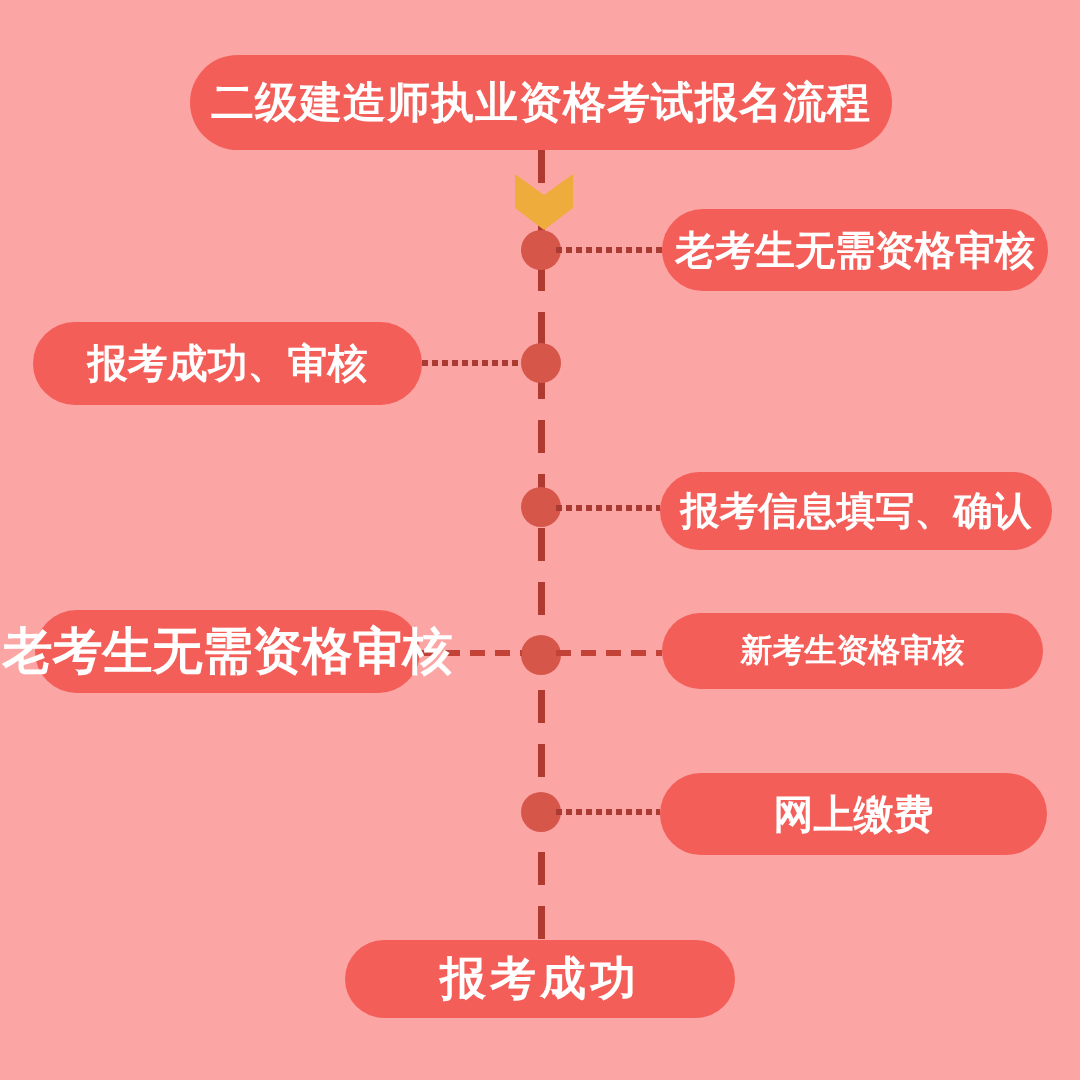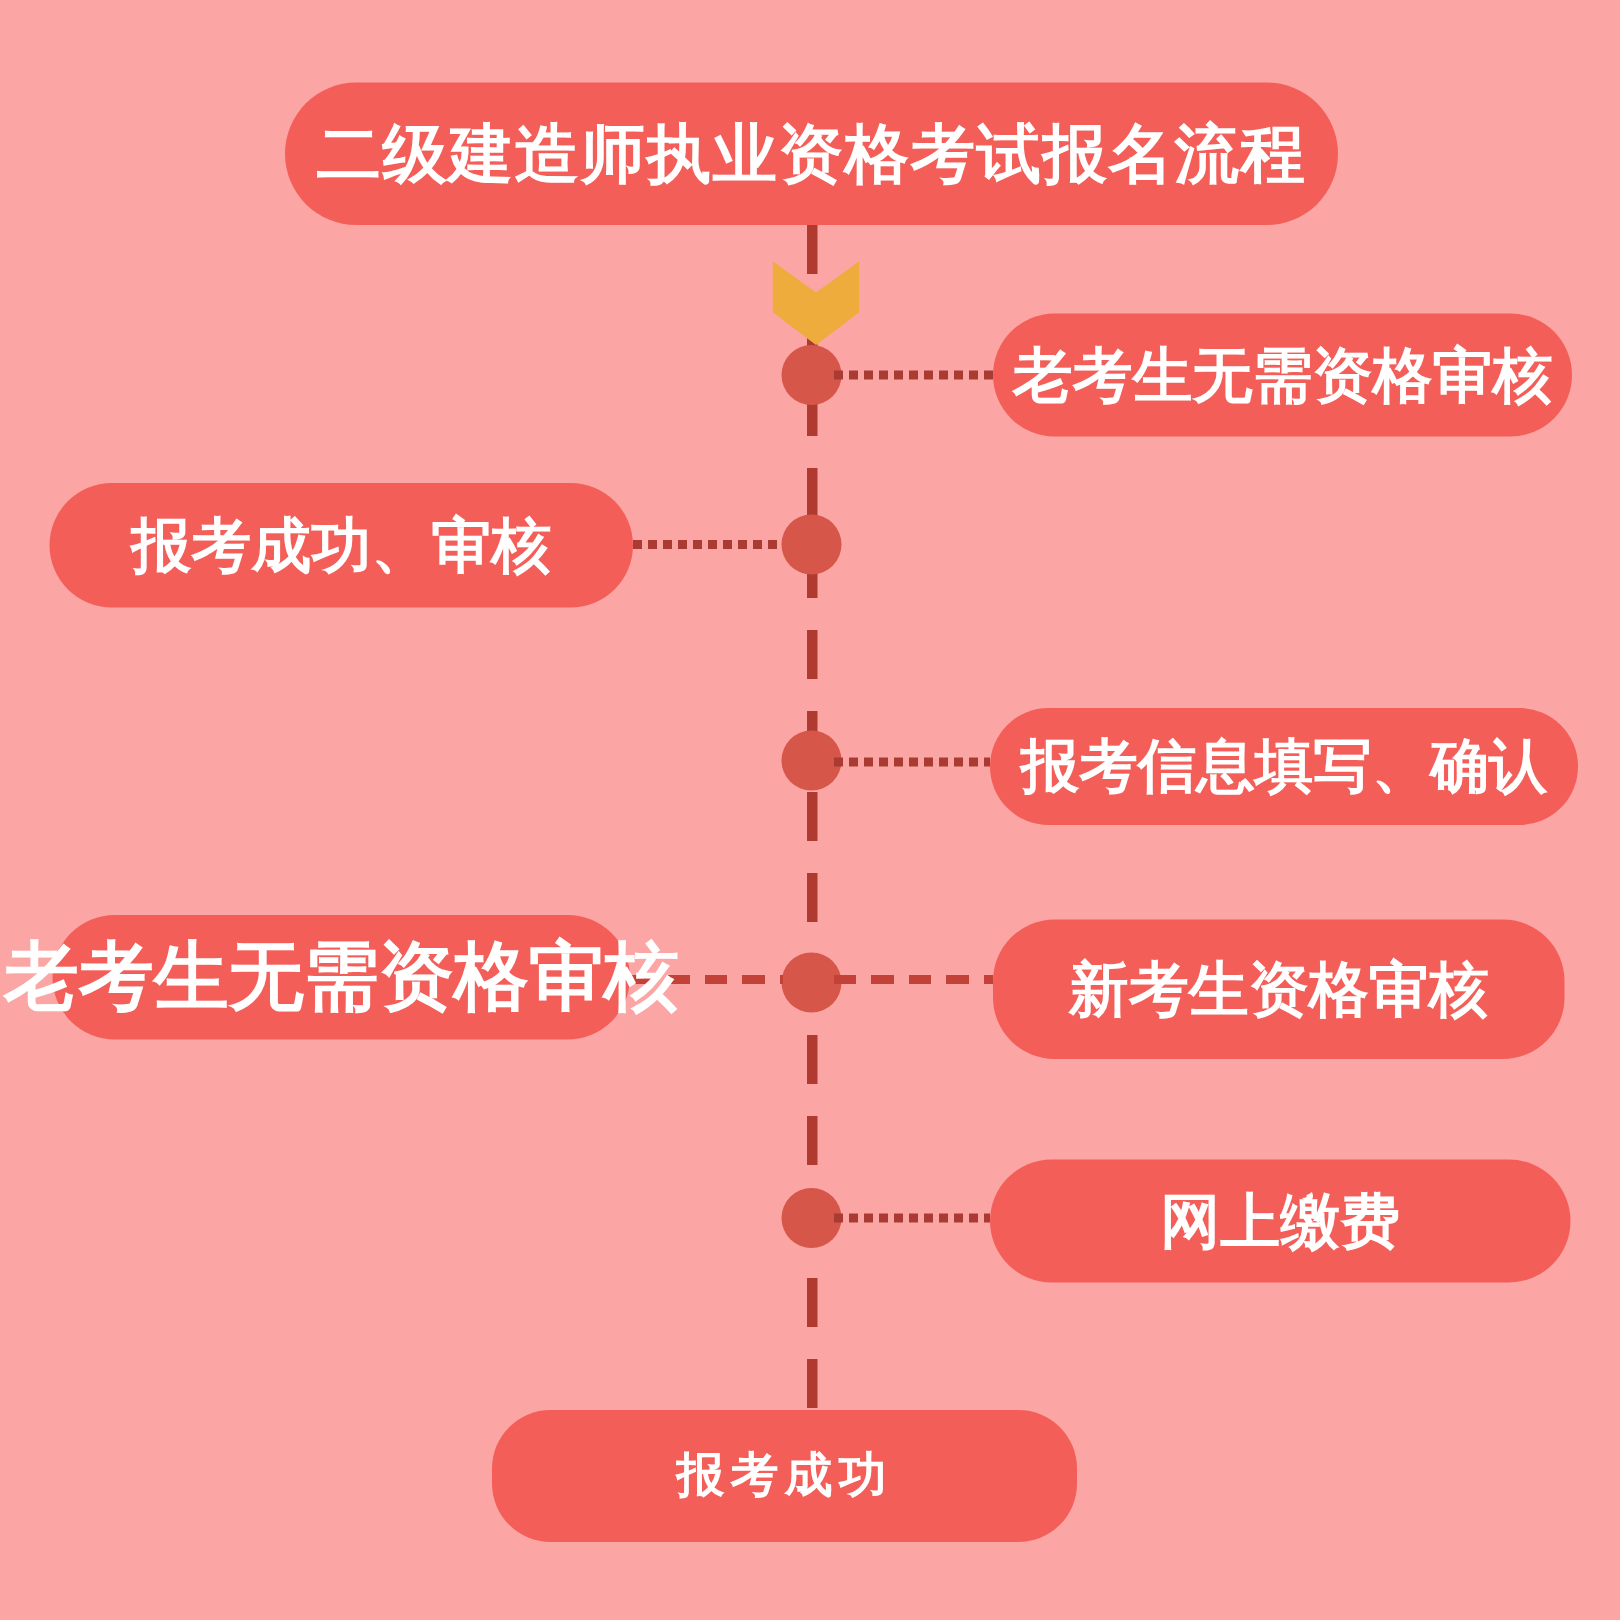--- a/index.html
+++ b/index.html
@@ -88,27 +88,27 @@
   .conn-r2 { left: 556px; top: 505px; width: 104px; }
   .conn-l2 { left: 420px; top: 650px; width: 102px; }
   .conn-r3 { left: 556px; top: 650px; width: 106px; }
   .conn-r4 { left: 556px; top: 809px; width: 104px; }
 
   
   .pill-r1 { left: 662px; top: 209px; width: 386px; height: 82px; border-radius: 41px; font-size: 40px; }
   .pill-l1 { left: 33px;  top: 322px; width: 389px; height: 83px; border-radius: 42px; font-size: 40px; }
   .pill-r2 { left: 660px; top: 472px; width: 392px; height: 78px; border-radius: 39px; font-size: 39px; text-align: center; }
   .pill-l2 { left: 35px;  top: 610px; width: 385px; height: 83px; border-radius: 42px; font-size: 50px; }
-  .pill-r3 { left: 662px; top: 613px; width: 381px; height: 93px; border-radius: 41px; font-size: 40px; text-align: right; }
+  .pill-r3 { left: 662px; top: 613px; width: 381px; height: 76px; border-radius: 41px; font-size: 32px; text-align: right; }
   .pill-r4 { left: 660px; top: 773px; width: 387px; height: 82px; border-radius: 41px; font-size: 40px; text-align: right; }
   .pill-final {
-    left: 328px; top: 940px;
-    width: 390px; height: 88px;
+    left: 345px; top: 940px;
+    width: 390px; height: 78px;
     border-radius: 39px;
-    font-size: 32px;
+    font-size: 46px;
     letter-spacing: 4px;
   }
 </style>
 </head>
 <body>
 
 <div class="canvas">
 
   <div class="vline"></div>
 

